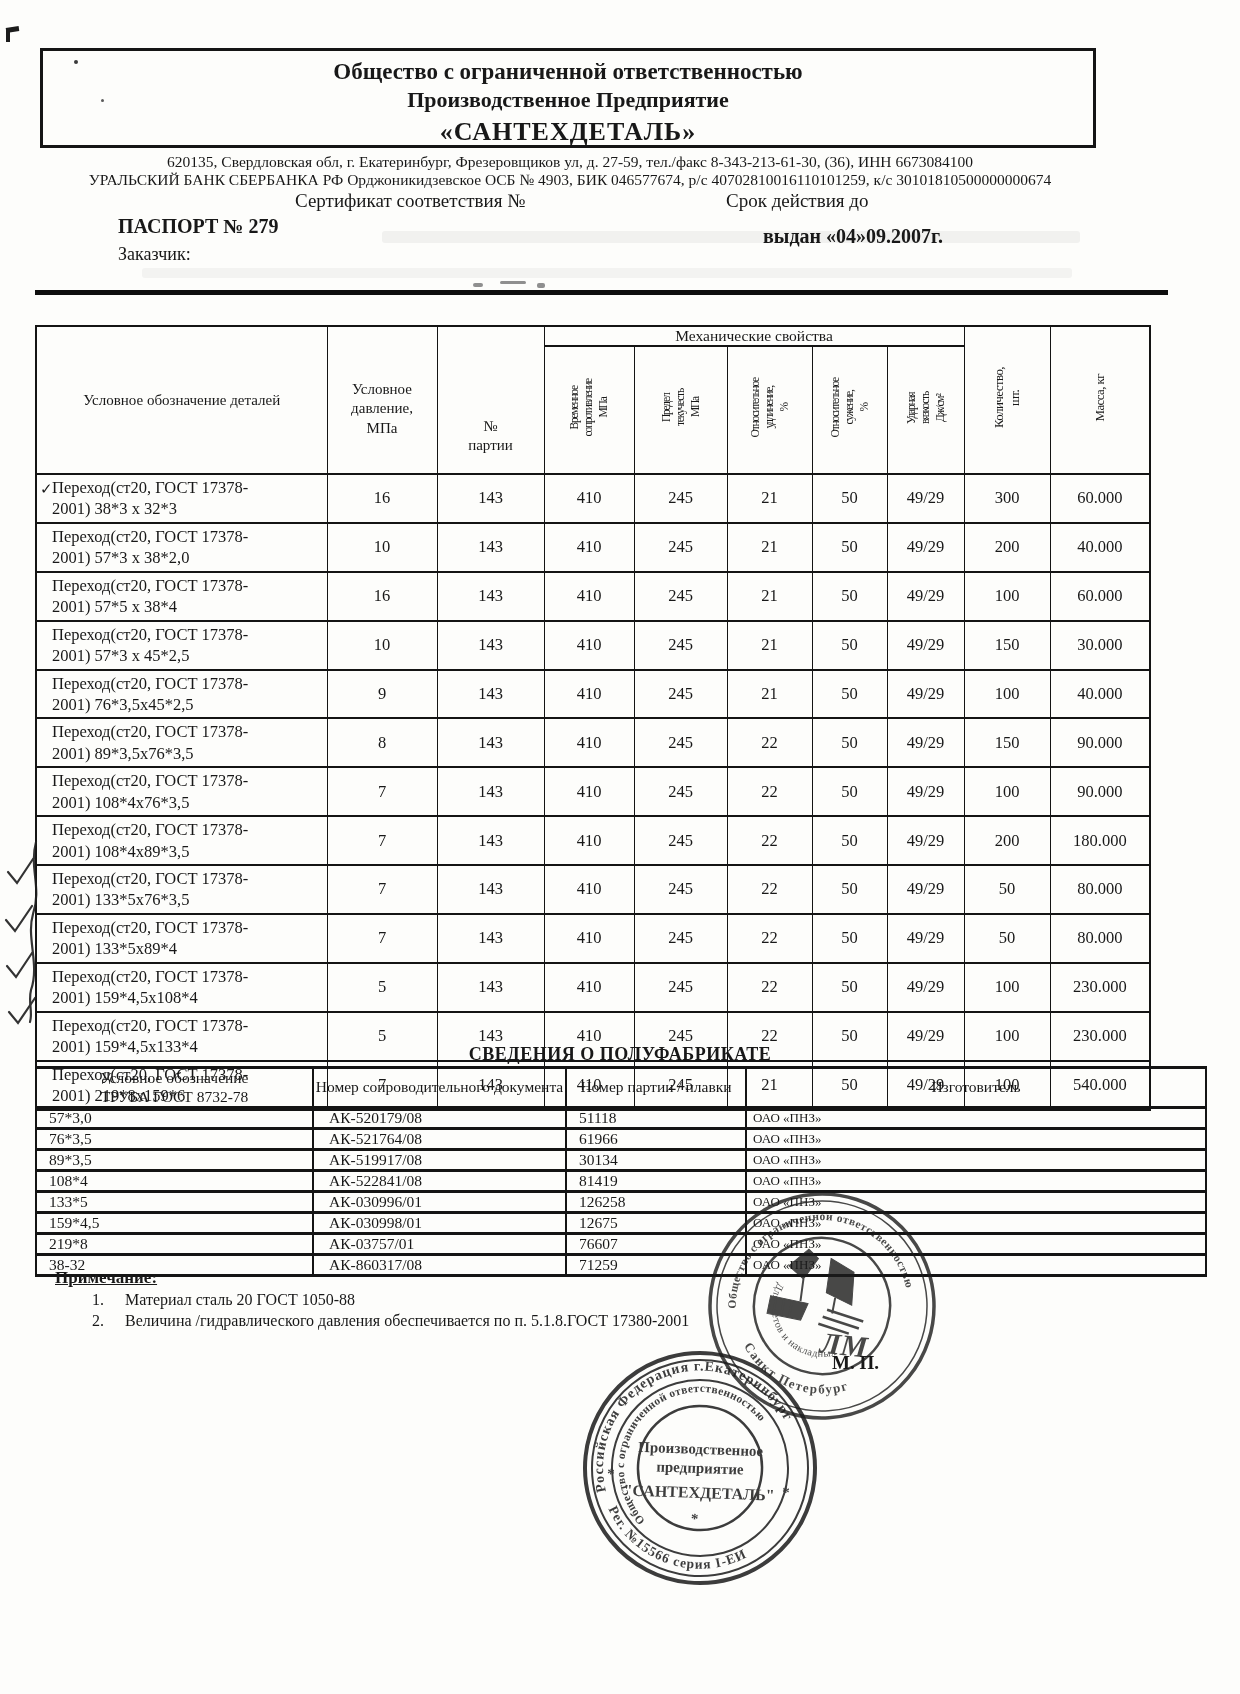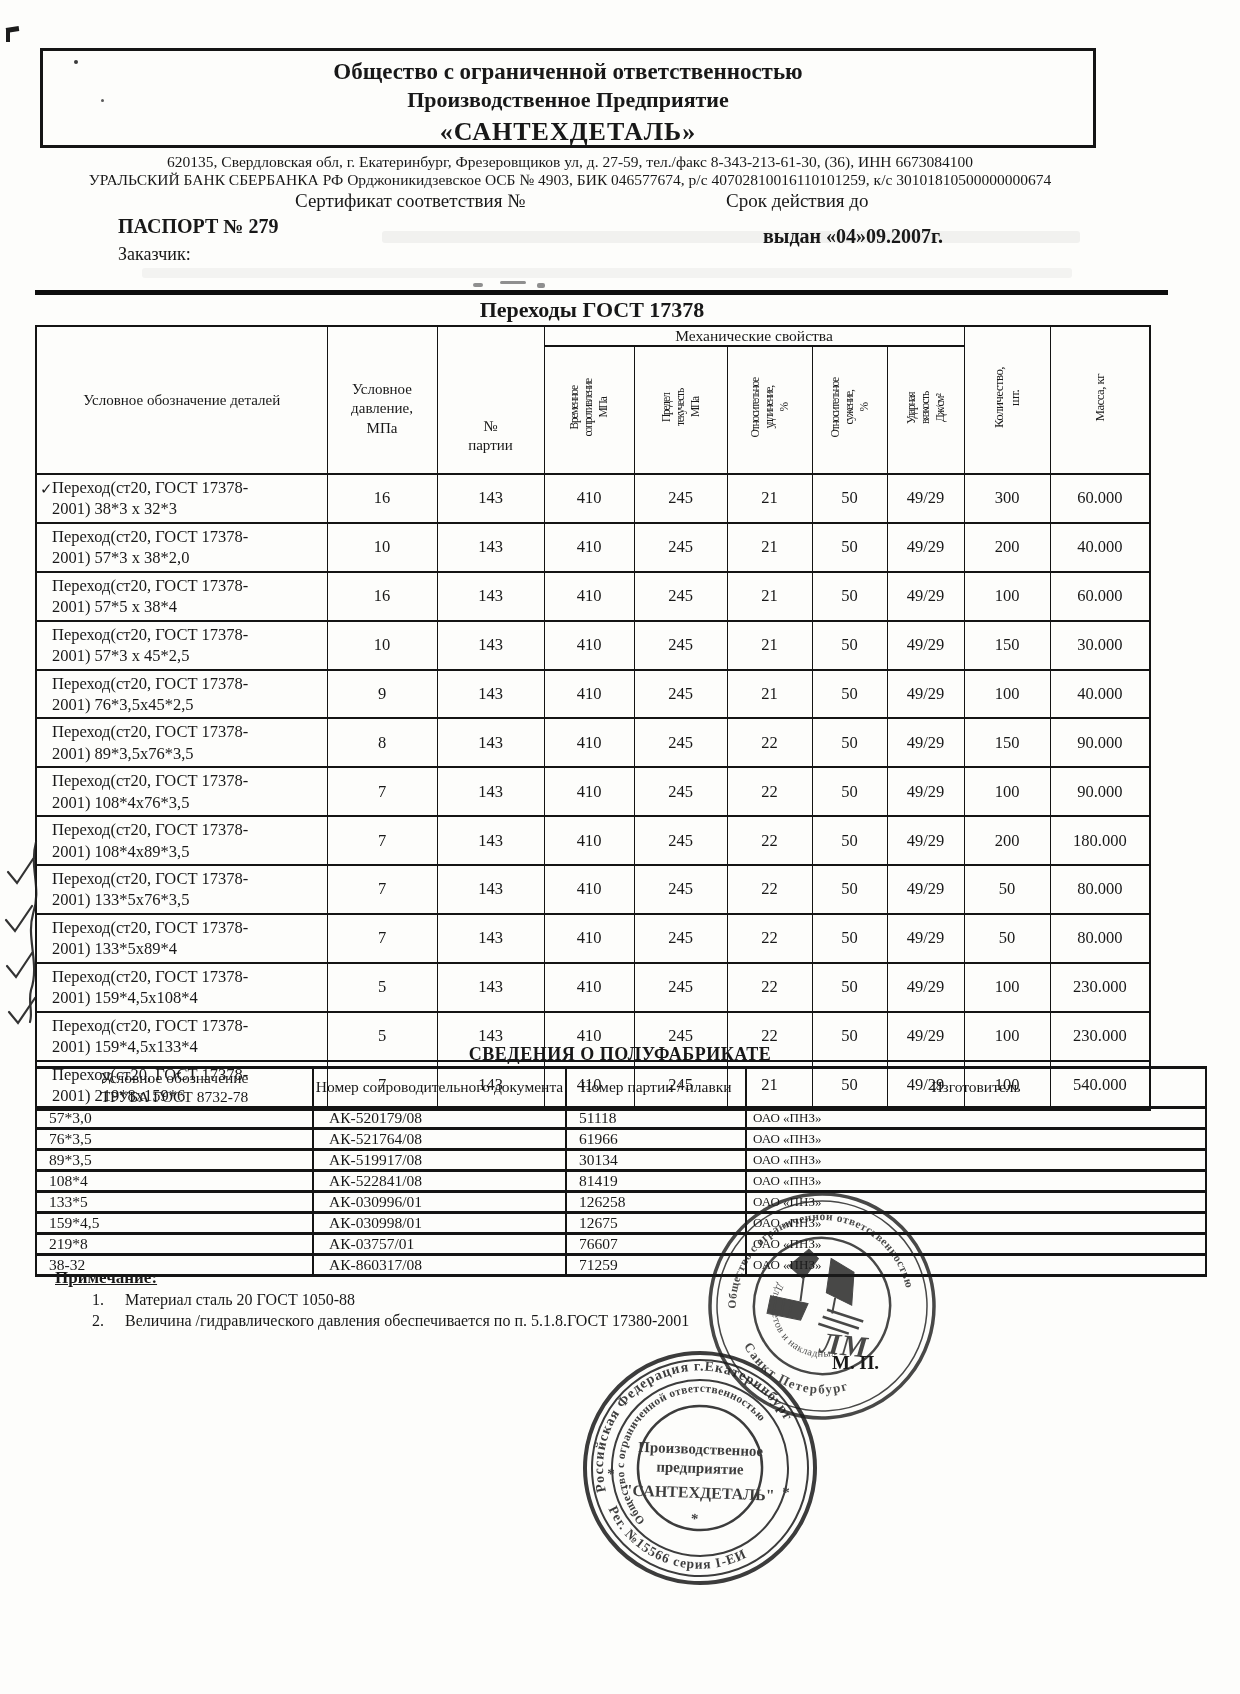--- a/index.html
+++ b/index.html
@@ -124,21 +124,20 @@
   </div>
   <div class="addr addr1">620135, Свердловская обл,  г. Екатеринбург, Фрезеровщиков ул, д. 27-59, тел./факс 8-343-213-61-30, (36), ИНН 6673084100</div>
   <div class="addr addr2">УРАЛЬСКИЙ БАНК СБЕРБАНКА РФ Орджоникидзевское ОСБ № 4903, БИК 046577674, р/с 40702810016110101259, к/с 30101810500000000674</div>
   <div class="cert-label">Сертификат соответствия №</div>
   <div class="validity-label">Срок действия до</div>
   <div class="passport">ПАСПОРТ № 279</div>
   <div class="issued">выдан «04»09.2007г.</div>
   <div class="customer">Заказчик:</div>
 
   <div class="thick-rule"></div>
-  <div class="tbl-title">Переходы ГОСТ 17378</div>
 
   <table class="main-table">
     <colgroup>
       <col style="width:291px">
         <col style="width:110px">
         <col style="width:107px">
       <col style="width:90px">
         <col style="width:93px">
         <col style="width:85px">
       <col style="width:75px">

